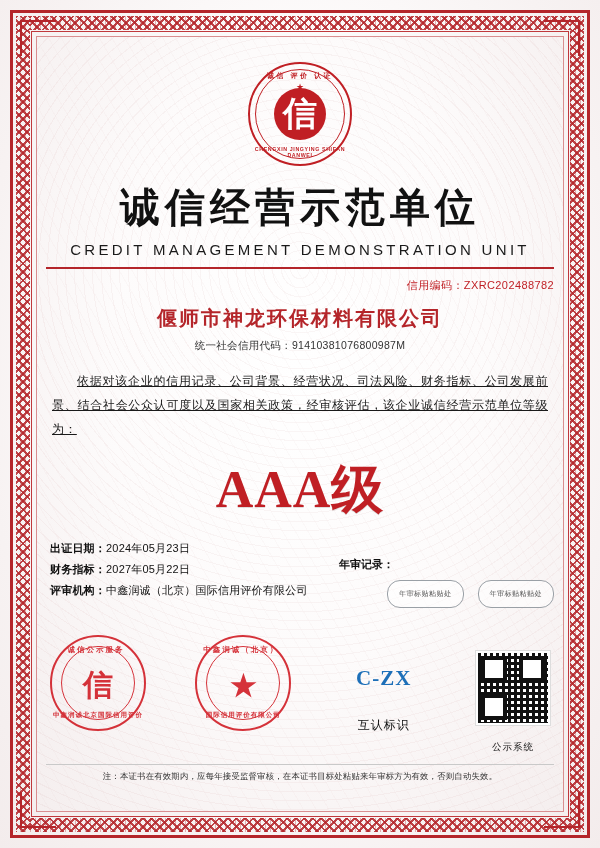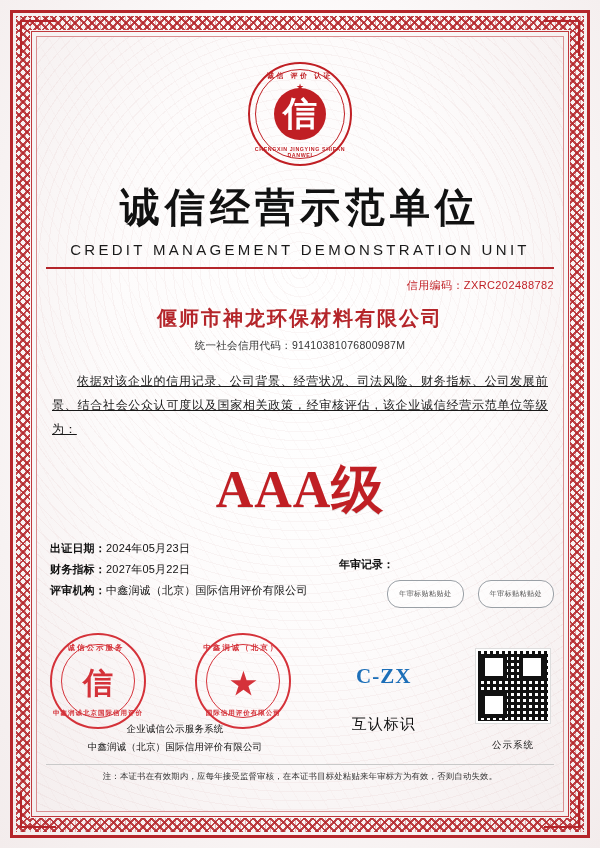--- a/index.html
+++ b/index.html
@@ -369,21 +369,21 @@
     justify-content: center;
     font-family: "Liberation Serif", serif;
     font-weight: bold;
     font-size: 21px;
     color: #1d6fb8;
     letter-spacing: 1px;
     border-radius: 4px;
   }
   .logo-caption {
     margin-top: 22px;
-    font-size: 15px;
+    font-size: 12px;
     color: #111;
     letter-spacing: 1px;
   }
 
   .qr-col {
     text-align: center;
     padding-top: 16px;
   }
   .qr {
     width: 70px;
@@ -527,24 +527,18 @@
 
         <div class="qr-col">
           <div class="qr">
             <div class="eye3"></div>
           </div>
           <div class="qr-caption">公示系统</div>
         </div>
 
       </div>
 
-      <div style="display:flex; justify-content:flex-start; padding-left:4px; margin-top:-34px;">
-        <div style="width:250px; text-align:center;">
-          <div class="seal-caption">企业诚信公示服务系统</div>
-          <div class="seal-caption small">中鑫润诚（北京）国际信用评价有限公司</div>
-        </div>
-      </div>
 
       <div class="note">注：本证书在有效期内，应每年接受监督审核，在本证书目标处粘贴来年审标方为有效，否则自动失效。</div>
     </div>
 
   </div>
 </div>
 
 </body></html>

